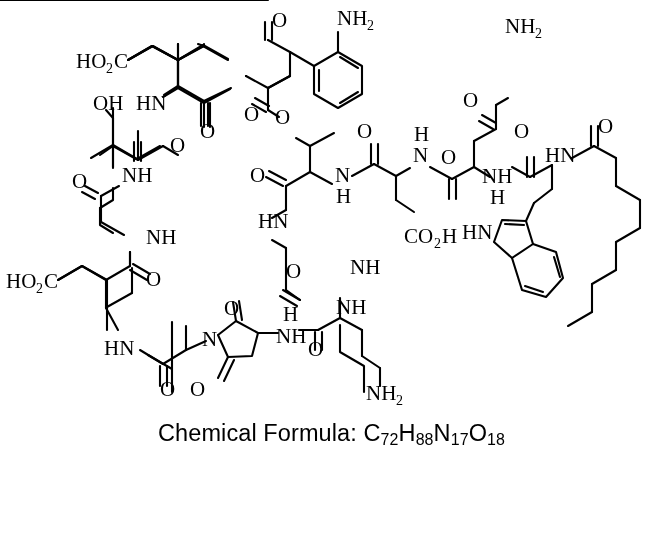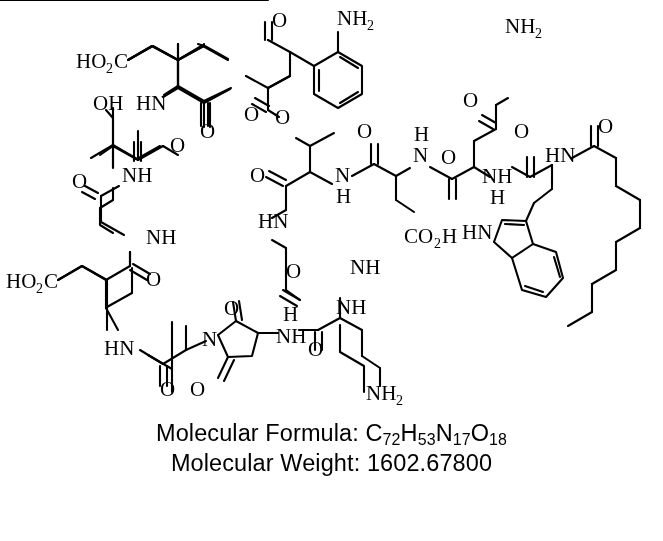--- a/index.html
+++ b/index.html
@@ -352,24 +352,20 @@
       <text x="441" y="164">O</text>
       <text x="463" y="107">O</text>
       <text x="514" y="138">O</text>
       <text x="598" y="133">O</text>
     </g>
 
   </svg>
 
   <div id="caption">
     <div>
-      <span>Molecular Formula:</span>
+      <span>Chemical Formula:</span>
       <span>
-        <span>C</span><sub>72</sub><span>H</span><sub>53</sub><span>N</span><sub>17</sub><span>O</span><sub>18</sub>
+        <span>C</span><sub>72</sub><span>H</span><sub>88</sub><span>N</span><sub>17</sub><span>O</span><sub>18</sub>
       </span>
     </div>
-    <div>
-      <span>Molecular Weight:</span>
-      <span>1602.67800</span>
-    </div>
   </div>
 
 </div>
 
 </body></html>

